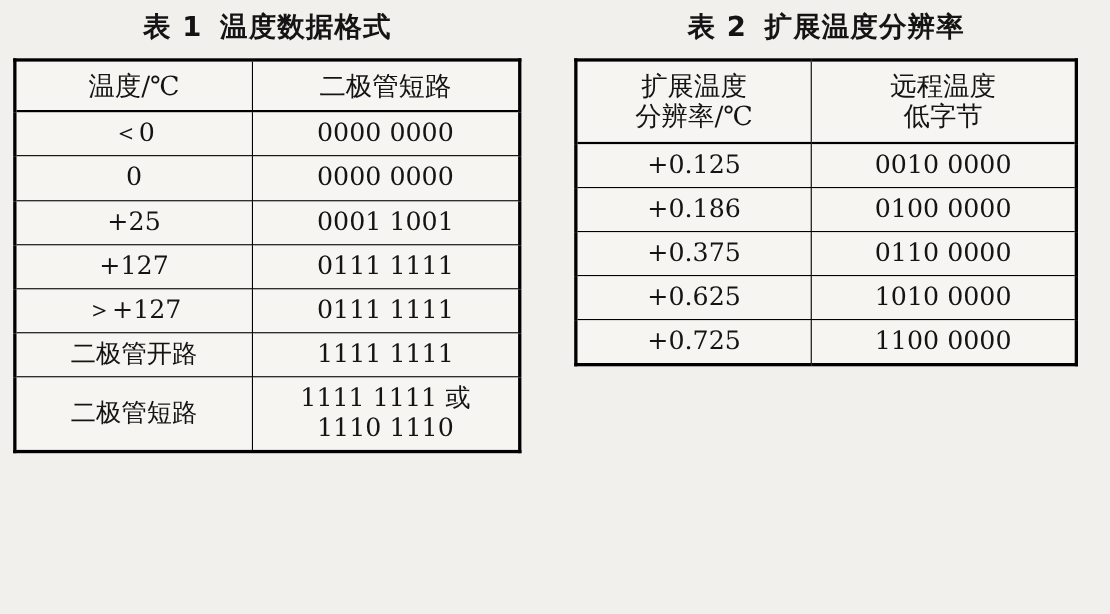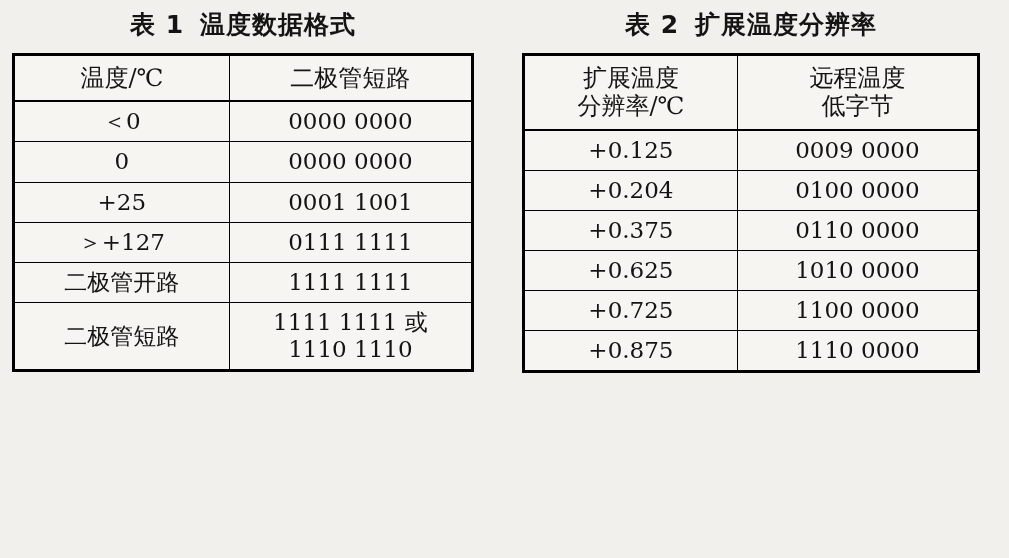--- a/index.html
+++ b/index.html
@@ -98,20 +98,24 @@
         </tr>
         <tr>
           <td>0</td>
           <td>0000 0000</td>
         </tr>
         <tr>
           <td>+25</td>
           <td>0001 1001</td>
         </tr>
         <tr>
+          <td>+127</td>
+          <td>0111 1111</td>
+        </tr>
+        <tr>
           <td>＞+127</td>
           <td>0111 1111</td>
         </tr>
         <tr>
           <td>二极管开路</td>
           <td>1111 1111</td>
         </tr>
         <tr class="tall">
           <td>二极管短路</td>
           <td class="two-line">1111 1111 或<br>1110 1110</td>
@@ -125,39 +129,35 @@
       <span class="tnum">表 2</span><span>扩展温度分辨率</span>
     </div>
     <table class="data">
       <tbody>
         <tr class="head">
           <td class="col-a two-line">扩展温度<br>分辨率/℃</td>
           <td class="col-b two-line">远程温度<br>低字节</td>
         </tr>
         <tr>
           <td>+0.125</td>
-          <td>0009 0000</td>
+          <td>0010 0000</td>
         </tr>
         <tr>
-          <td>+0.204</td>
+          <td>+0.186</td>
           <td>0100 0000</td>
         </tr>
         <tr>
           <td>+0.375</td>
           <td>0110 0000</td>
         </tr>
         <tr>
           <td>+0.625</td>
           <td>1010 0000</td>
         </tr>
         <tr>
           <td>+0.725</td>
           <td>1100 0000</td>
         </tr>
-        <tr>
-          <td>+0.875</td>
-          <td>1110 0000</td>
-        </tr>
       </tbody>
     </table>
   </div>
 
 </div>
 
 </body></html>

